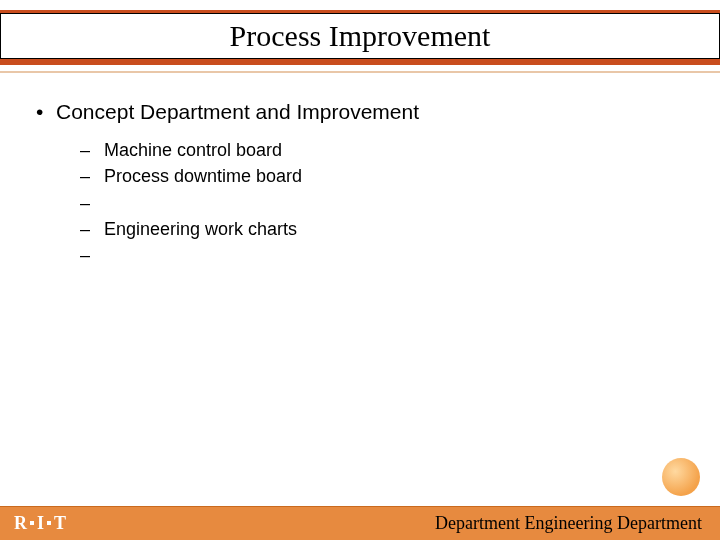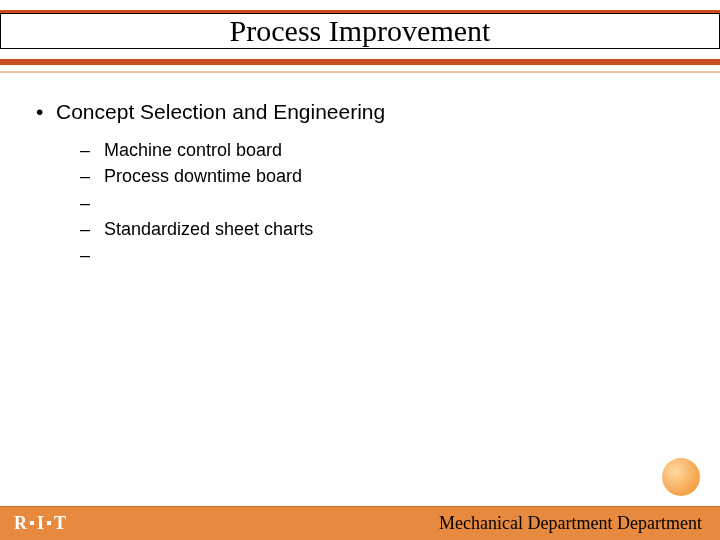--- a/index.html
+++ b/index.html
@@ -19,21 +19,21 @@
   }
   .header-band .line-top {
     position: absolute;
     top: 10px; left: 0; right: 0;
     height: 3px;
     background: #c94d1e;
   }
   .header-band .title-bar {
     position: absolute;
     top: 13px; left: 0; right: 0;
-    height: 36px;
+    height: 46px;
     border: 1px solid #000;
     display: flex;
     align-items: center;
     justify-content: center;
   }
   .header-band .title-bar .title {
     font-family: "Times New Roman", Times, serif;
     font-size: 30px;
     color: #000;
   }
@@ -134,46 +134,46 @@
     <div class="title-bar">
       <div class="title">Process Improvement</div>
     </div>
     <div class="line-mid"></div>
     <div class="line-thin"></div>
   </div>
 
   <div class="body">
     <div class="bullet-1">
       <span class="dot">•</span>
-      <span>Concept Selection and Engineering</span>
+      <span>Concept Department and Improvement</span>
     </div>
     <div class="sub-list">
       <div class="bullet-2">
         <span class="dash">–</span>
         <span>Machine control board</span>
       </div>
       <div class="bullet-2">
         <span class="dash">–</span>
         <span>Process downtime board</span>
       </div>
       <div class="bullet-2">
         <span class="dash">–</span>
       </div>
       <div class="bullet-2">
         <span class="dash">–</span>
-        <span>Standardized sheet charts</span>
+        <span>Engineering work charts</span>
       </div>
       <div class="bullet-2">
         <span class="dash">–</span>
       </div>
     </div>
   </div>
 
   <div class="circle-deco"></div>
 
   <div class="footer">
     <div class="rit">
       <span>R</span><span class="sep"></span><span>I</span><span class="sep"></span><span>T</span>
     </div>
-    <div class="dept">Mechanical Department Department</div>
+    <div class="dept">Department Engineering Department</div>
   </div>
 
 </div>
 
 </body></html>

